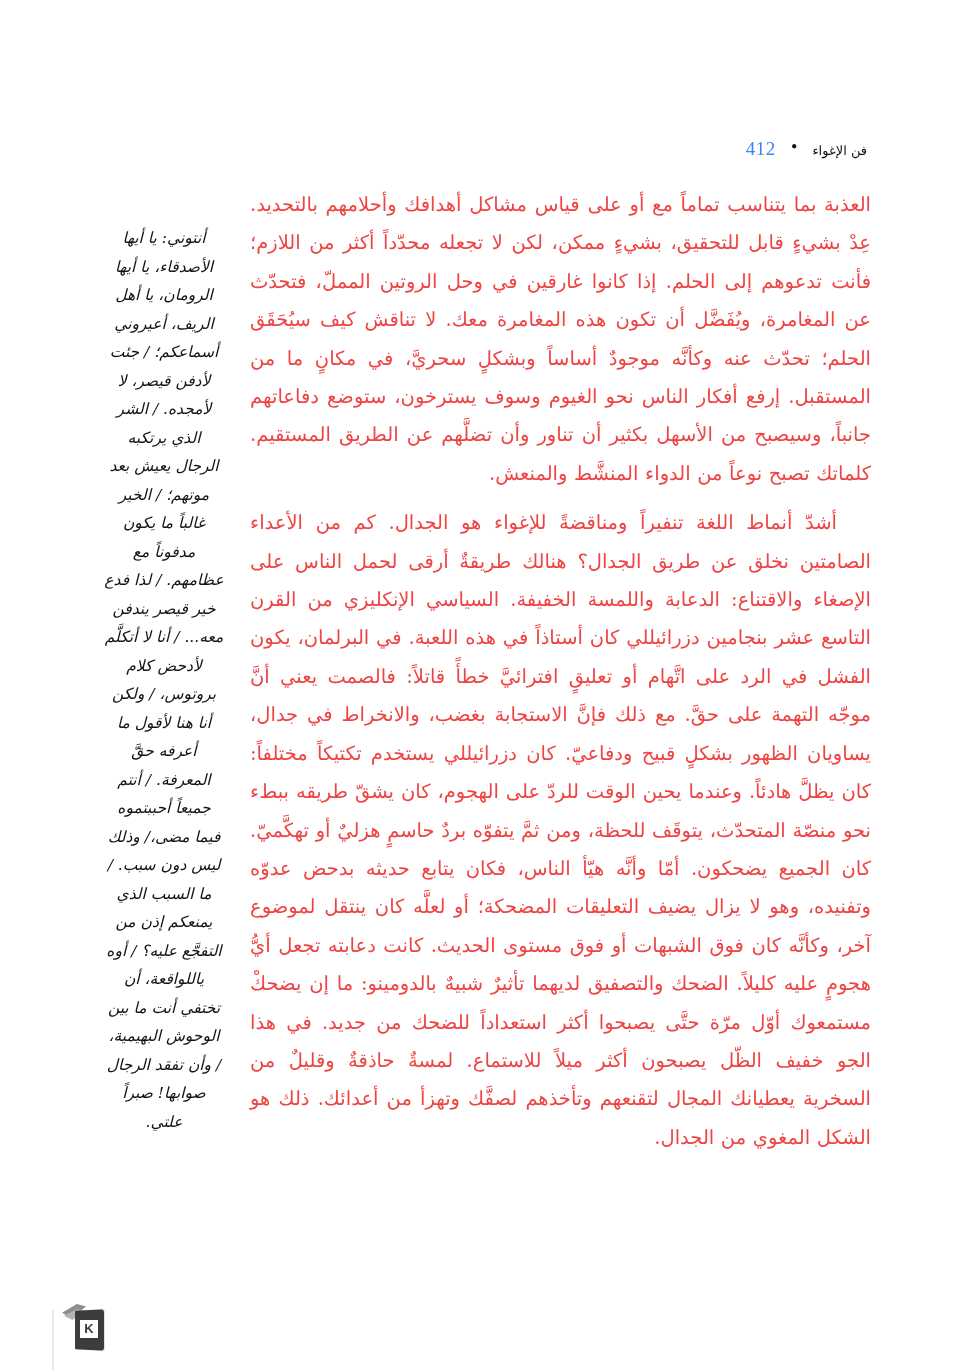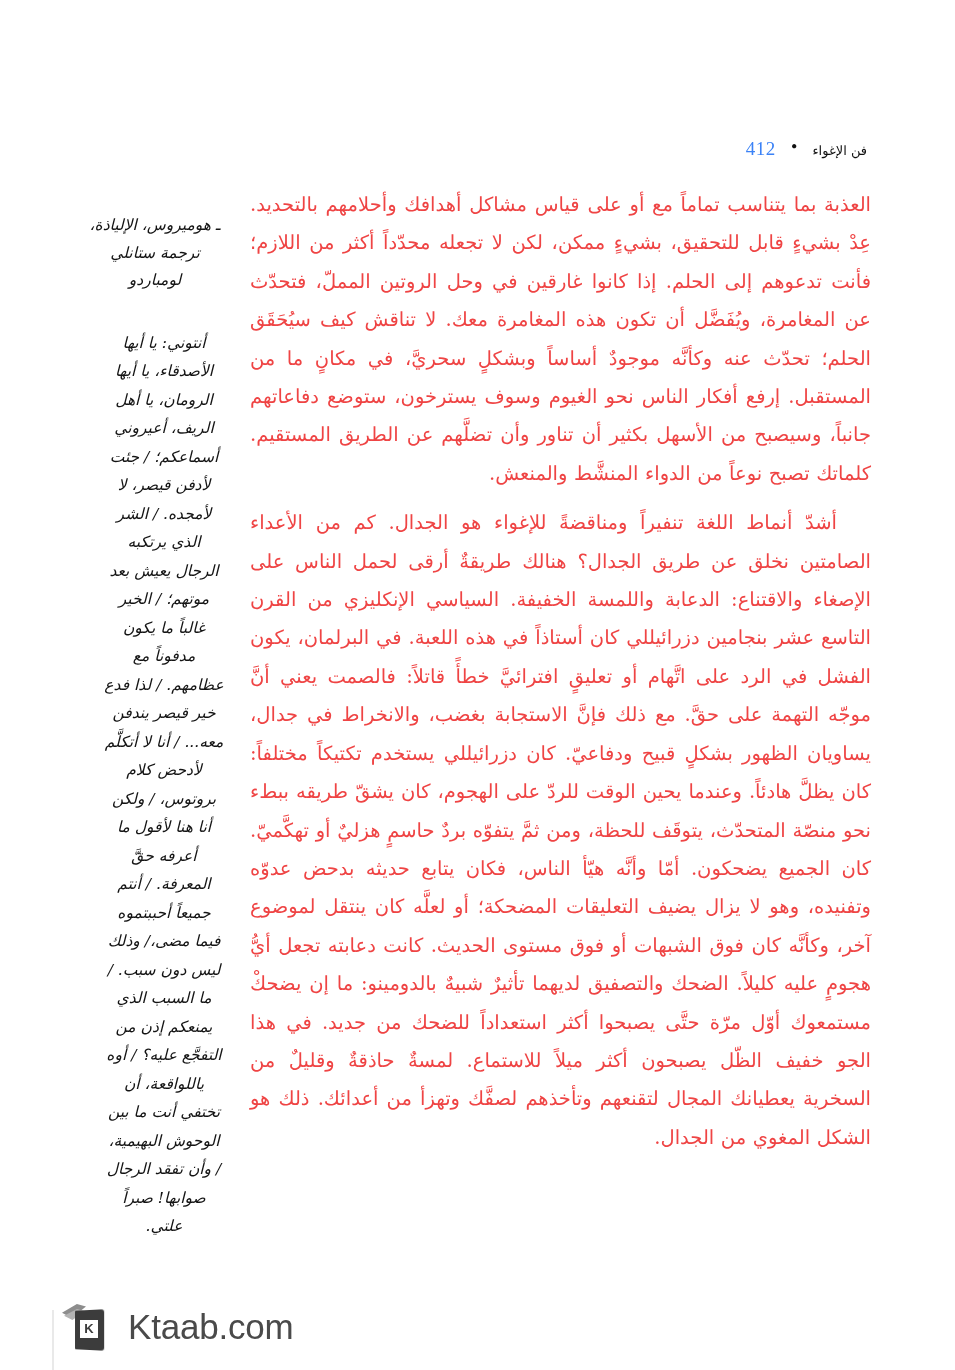--- a/index.html
+++ b/index.html
@@ -211,31 +211,29 @@
   </div>
 
   <div class="content">
 
     <div class="main-col">
       <p class="para">العذبة بما يتناسب تماماً مع أو على قياس مشاكل أهدافك وأحلامهم بالتحديد. عِدْ بشيءٍ قابل للتحقيق، بشيءٍ ممكن، لكن لا تجعله محدّداً أكثر من اللازم؛ فأنت تدعوهم إلى الحلم. إذا كانوا غارقين في وحل الروتين المملّ، فتحدّث عن المغامرة، ويُفَضَّل أن تكون هذه المغامرة معك. لا تناقش كيف سيُحَقَق الحلم؛ تحدّث عنه وكأنَّه موجودٌ أساساً وبشكلٍ سحريَّ، في مكانٍ ما من المستقبل. إرفع أفكار الناس نحو الغيوم وسوف يسترخون، ستوضع دفاعاتهم جانباً، وسيصبح من الأسهل بكثير أن تناور وأن تضلَّهم عن الطريق المستقيم. كلماتك تصبح نوعاً من الدواء المنشَّط والمنعش.</p>
       <p class="para indent">أشدّ أنماط اللغة تنفيراً ومناقضةً للإغواء هو الجدال. كم من الأعداء الصامتين نخلق عن طريق الجدال؟ هنالك طريقةٌ أرقى لحمل الناس على الإصغاء والاقتناع: الدعابة واللمسة الخفيفة. السياسي الإنكليزي من القرن التاسع عشر بنجامين دزرائيللي كان أستاذاً في هذه اللعبة. في البرلمان، يكون الفشل في الرد على اتَّهام أو تعليقٍ افترائيَّ خطأً قاتلاً: فالصمت يعني أنَّ موجّه التهمة على حقَّ. مع ذلك فإنَّ الاستجابة بغضب، والانخراط في جدال، يساويان الظهور بشكلٍ قبيح ودفاعيّ. كان دزرائيللي يستخدم تكتيكاً مختلفاً: كان يظلَّ هادئاً. وعندما يحين الوقت للردّ على الهجوم، كان يشقّ طريقه ببطء نحو منصّة المتحدّث، يتوقَف للحظة، ومن ثمَّ يتفوّه بردٌ حاسمٍ هزليٌ أو تهكَّميّ. كان الجميع يضحكون. أمّا وأنَّه هيّأ الناس، فكان يتابع حديثه بدحض عدوّه وتفنيده، وهو لا يزال يضيف التعليقات المضحكة؛ أو لعلَّه كان ينتقل لموضوع آخر، وكأنَّه كان فوق الشبهات أو فوق مستوى الحديث. كانت دعابته تجعل أيُّ هجومٍ عليه كليلاً. الضحك والتصفيق لديهما تأثيرٌ شبيهٌ بالدومينو: ما إن يضحكْ مستمعوك أوّل مرّة حتَّى يصبحوا أكثر استعداداً للضحك من جديد. في هذا الجو خفيف الظّل يصبحون أكثر ميلاً للاستماع. لمسةٌ حاذقةٌ وقليلٌ من السخرية يعطيانك المجال لتقنعهم وتأخذهم لصفَّك وتهزأ من أعدائك. ذلك هو الشكل المغوي من الجدال.</p>
     </div>
 
     <div class="margin-col">
-      <div class="margin-note attribution">ـ هوميروس، الإلياذة، ترجمة ستانلي لومباردو</div>
       <div class="margin-note quote-block">أنتوني: يا أيها الأصدقاء، يا أيها الرومان، يا أهل الريف، أعيروني أسماعكم؛ / جئت لأدفن قيصر، لا لأمجده. / الشر الذي يرتكبه الرجال يعيش بعد موتهم؛ / الخير غالباً ما يكون مدفوناً مع عظامهم. / لذا فدع خير قيصر يندفن معه... / أنا لا أتكلَّم لأدحض كلام بروتوس، / ولكن أنا هنا لأقول ما أعرفه حقَّ المعرفة. / أنتم جميعاً أحببتموه فيما مضى،/ وذلك ليس دون سبب. / ما السبب الذي يمنعكم إذن من التفجَّع عليه؟ / أوه ياللواقعة، أن تختفي أنت ما بين الوحوش البهيمية، / وأن تفقد الرجال صوابها! صبراً علتي.</div>
     </div>
 
   </div>
 
   <div class="footer-rule"></div>
 
   <div class="footer">
     <span class="logo-mark">
       <span class="pages"></span>
       <span class="pages2"></span>
       <span class="book-cover"></span>
       <span class="book-letter">K</span>
     </span>
-    <span class="footer-text">Ktaab.com</span>
   </div>
 
 </div>
 
 </body></html>

